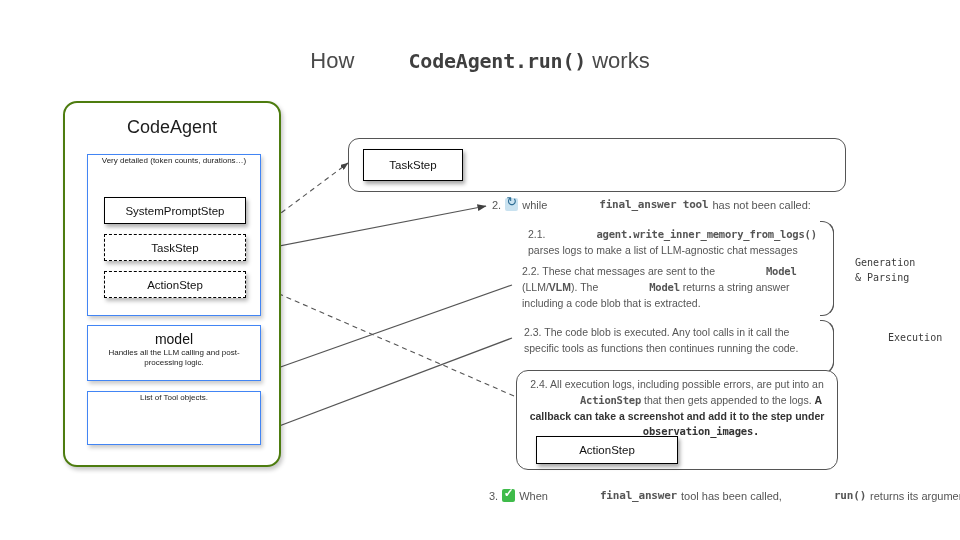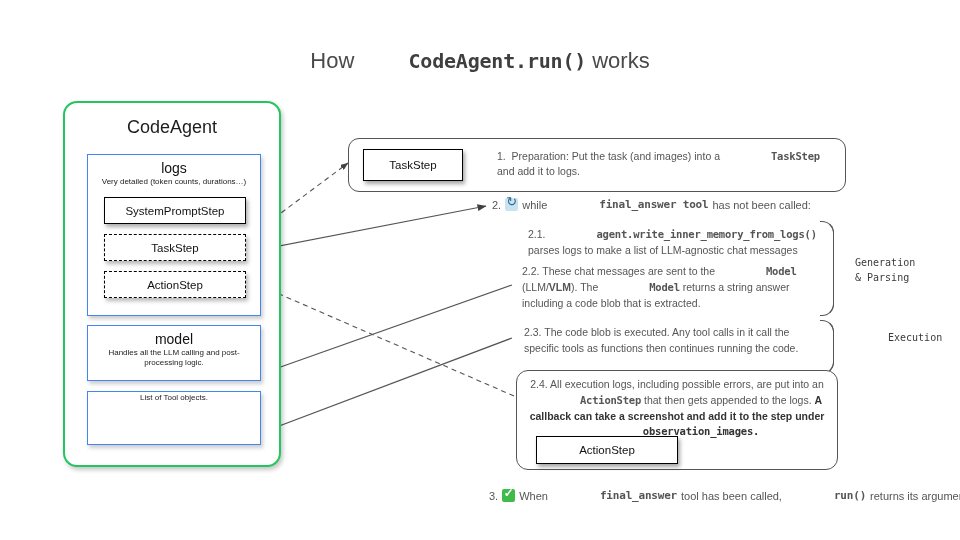--- a/index.html
+++ b/index.html
@@ -36,21 +36,21 @@
     color: #4a4a4a;
     white-space: nowrap;
   }
   #title .mono { font-size: 20px; color: #3f3f3f; }
 
   
   #agent-panel {
     position: absolute;
     left: 63px; top: 101px;
     width: 218px; height: 366px;
-    border: 2px solid #22c55e;
+    border: 2px solid #4d7c0f;
     border-radius: 14px;
     background: #fff;
     box-shadow: 2px 3px 4px rgba(0,0,0,0.22);
     box-sizing: border-box;
   }
   #agent-title {
     position: absolute;
     left: 0; top: 14px; width: 100%;
     text-align: center;
     font-size: 18px;
@@ -303,41 +303,39 @@
 
   <line x1="846" y1="250" x2="846" y2="292" stroke="#ffffff" stroke-width="0"></line>
 </svg>
 
 <div id="title"><span>How </span><span class="mono">CodeAgent.run()</span><span> works</span></div>
 
 <div id="agent-panel">
   <div id="agent-title">CodeAgent</div>
 
   <div id="logs-box" class="blue-box">
-    <div class="box-title">logs</div>
     <div class="box-sub">Very detailed (token counts, durations…)</div>
 
     <div id="chip-system" class="step-chip chip-solid">SystemPromptStep</div>
     <div id="chip-task" class="step-chip chip-dashed">TaskStep</div>
     <div id="chip-action" class="step-chip chip-dashed">ActionStep</div>
   </div>
 
   <div id="model-box" class="blue-box">
     <div class="box-title">model</div>
     <div class="box-sub">Handles all the LLM calling and post-processing logic.</div>
   </div>
 
   <div id="tools-box" class="blue-box">
     <div class="box-sub">List of Tool objects.</div>
   </div>
 </div>
 
 <div id="step1-box">
   <div id="step1-chip">TaskStep</div>
-  <div id="step1-text"><span>1.</span>&nbsp; <span>Preparation: Put the task (and images) into a </span><span class="mono">TaskStep</span><span> and add it to logs.</span></div>
 </div>
 
 <div id="step2-head">
     <span>2.</span>
     <span class="emoji-cycle"></span>
     <span>while </span>
     <span class="mono">final_answer tool</span>
     <span> has not been called:</span>
   </div>
 

